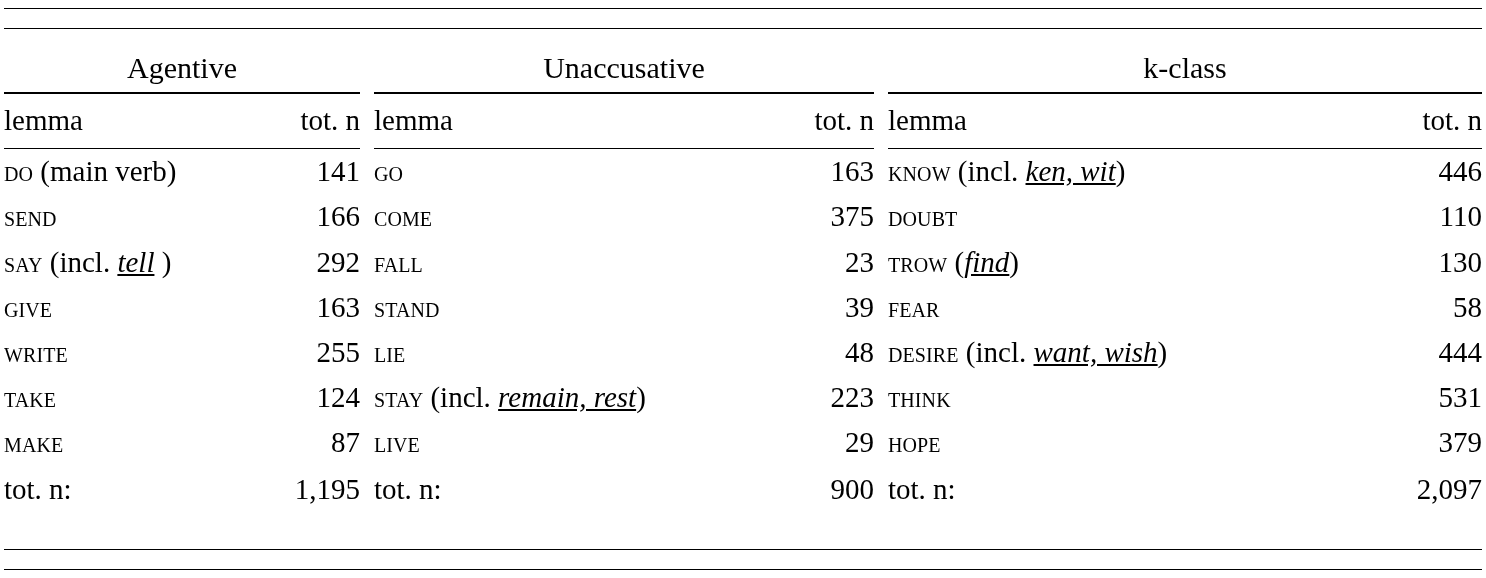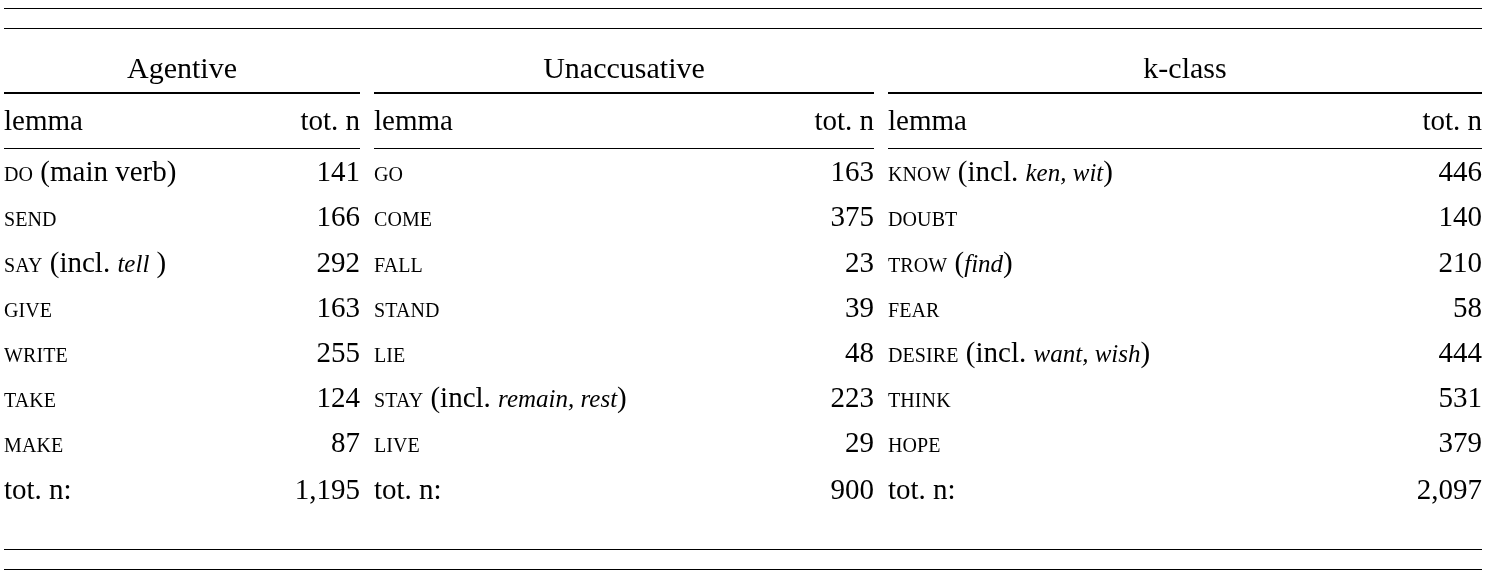--- a/index.html
+++ b/index.html
@@ -111,21 +111,22 @@
     font-variant: small-caps;
     font-size: 29px;
     letter-spacing: 0.1px;
     margin-top: 44px;
   }
   .plain {
     font-size: 29px;
   }
   .ital {
     font-style: italic;
-    font-size: 25px;
+    font-size: 29px;
+    text-decoration: underline;
   }
   .total-row td {
     padding-top: 7px;
     padding-bottom: 6px;
     font-size: 29px;
   }
 </style>
 </head>
 <body>
 
@@ -190,38 +191,38 @@
         <td class="num">166</td>
         <td class="spacer-cell"></td>
         <td class="lemma">
           <span class="sc">come</span><span class="plain"></span><span class="ital"></span><span class="plain"></span>
         </td>
         <td class="num">375</td>
         <td class="spacer-cell"></td>
         <td class="lemma">
           <span class="sc">doubt</span><span class="plain"></span><span class="ital"></span><span class="plain"></span>
         </td>
-        <td class="num">140</td>
+        <td class="num">110</td>
       </tr>
 
       <tr class="data-row">
         <td class="lemma">
           <span class="sc">say</span><span class="plain"> (incl. </span><span class="ital">tell</span><span class="plain"> )</span>
         </td>
         <td class="num">292</td>
         <td class="spacer-cell"></td>
         <td class="lemma">
           <span class="sc">fall</span><span class="plain"></span><span class="ital"></span><span class="plain"></span>
         </td>
         <td class="num">23</td>
         <td class="spacer-cell"></td>
         <td class="lemma">
           <span class="sc">trow</span><span class="plain"> (</span><span class="ital">find</span><span class="plain">)</span>
         </td>
-        <td class="num">210</td>
+        <td class="num">130</td>
       </tr>
 
       <tr class="data-row">
         <td class="lemma">
           <span class="sc">give</span><span class="plain"></span><span class="ital"></span><span class="plain"></span>
         </td>
         <td class="num">163</td>
         <td class="spacer-cell"></td>
         <td class="lemma">
           <span class="sc">stand</span><span class="plain"></span><span class="ital"></span><span class="plain"></span>

